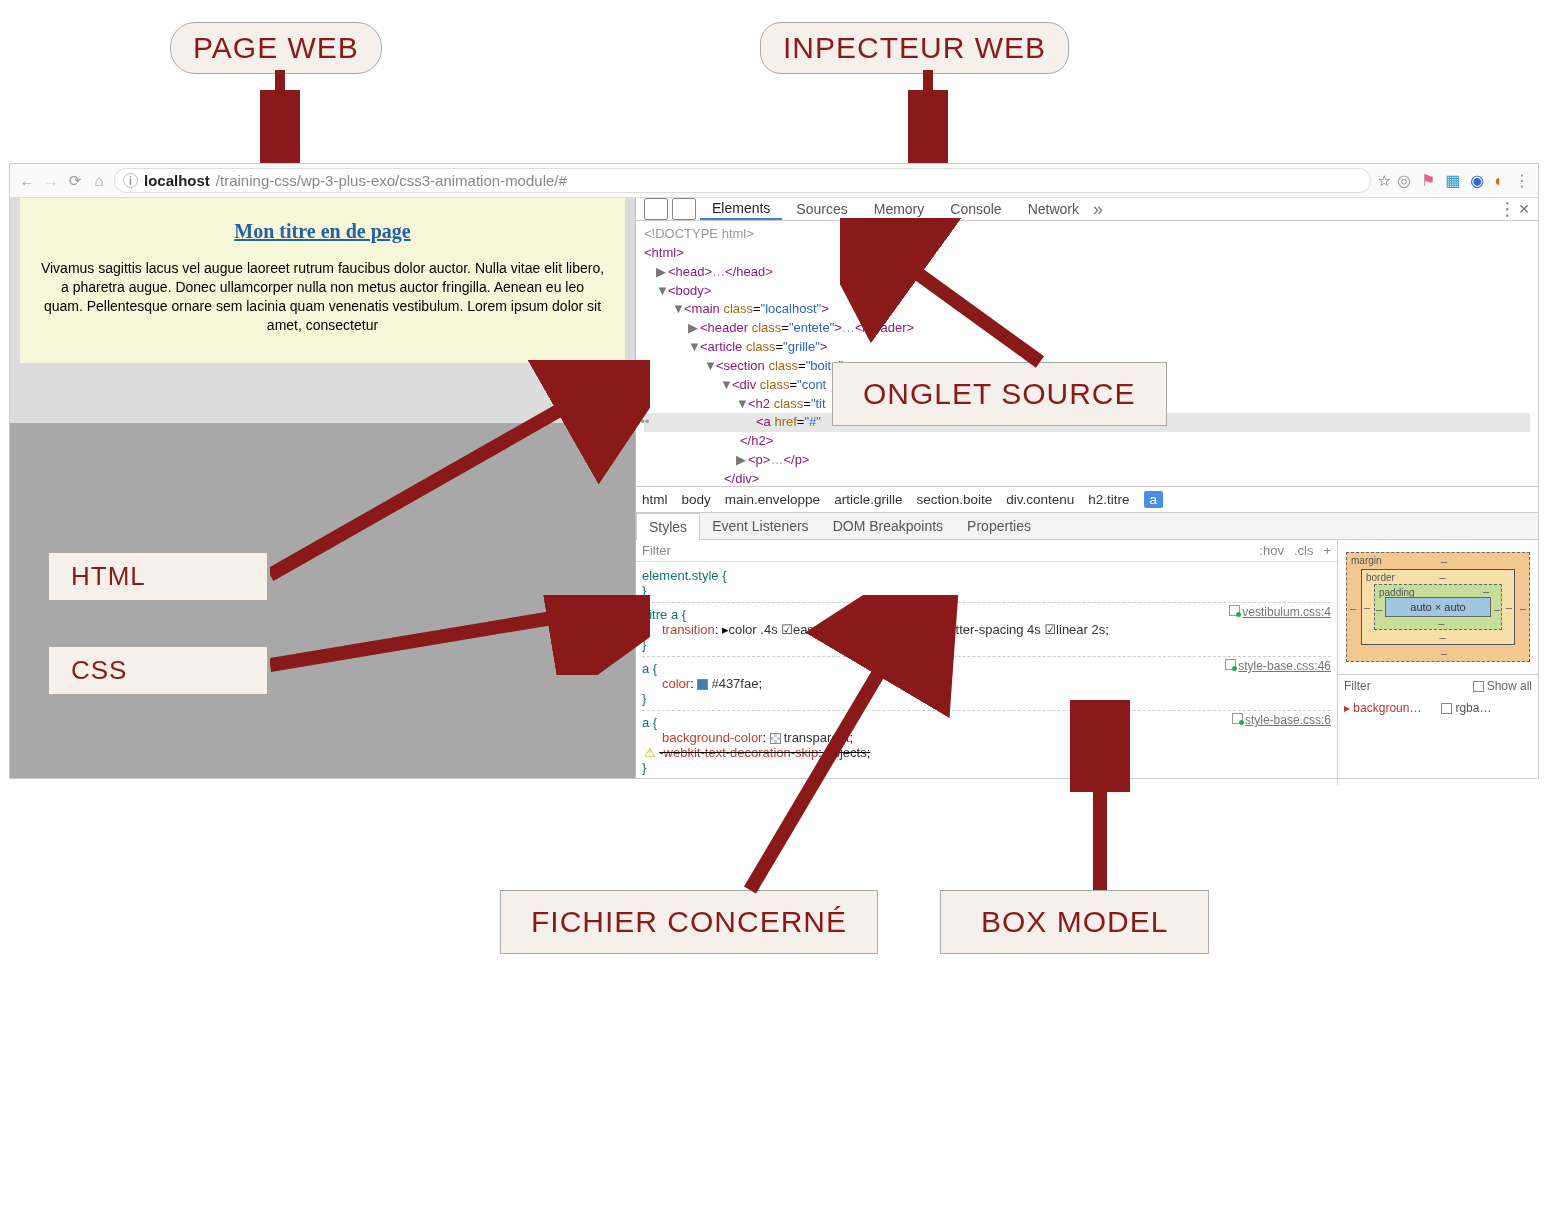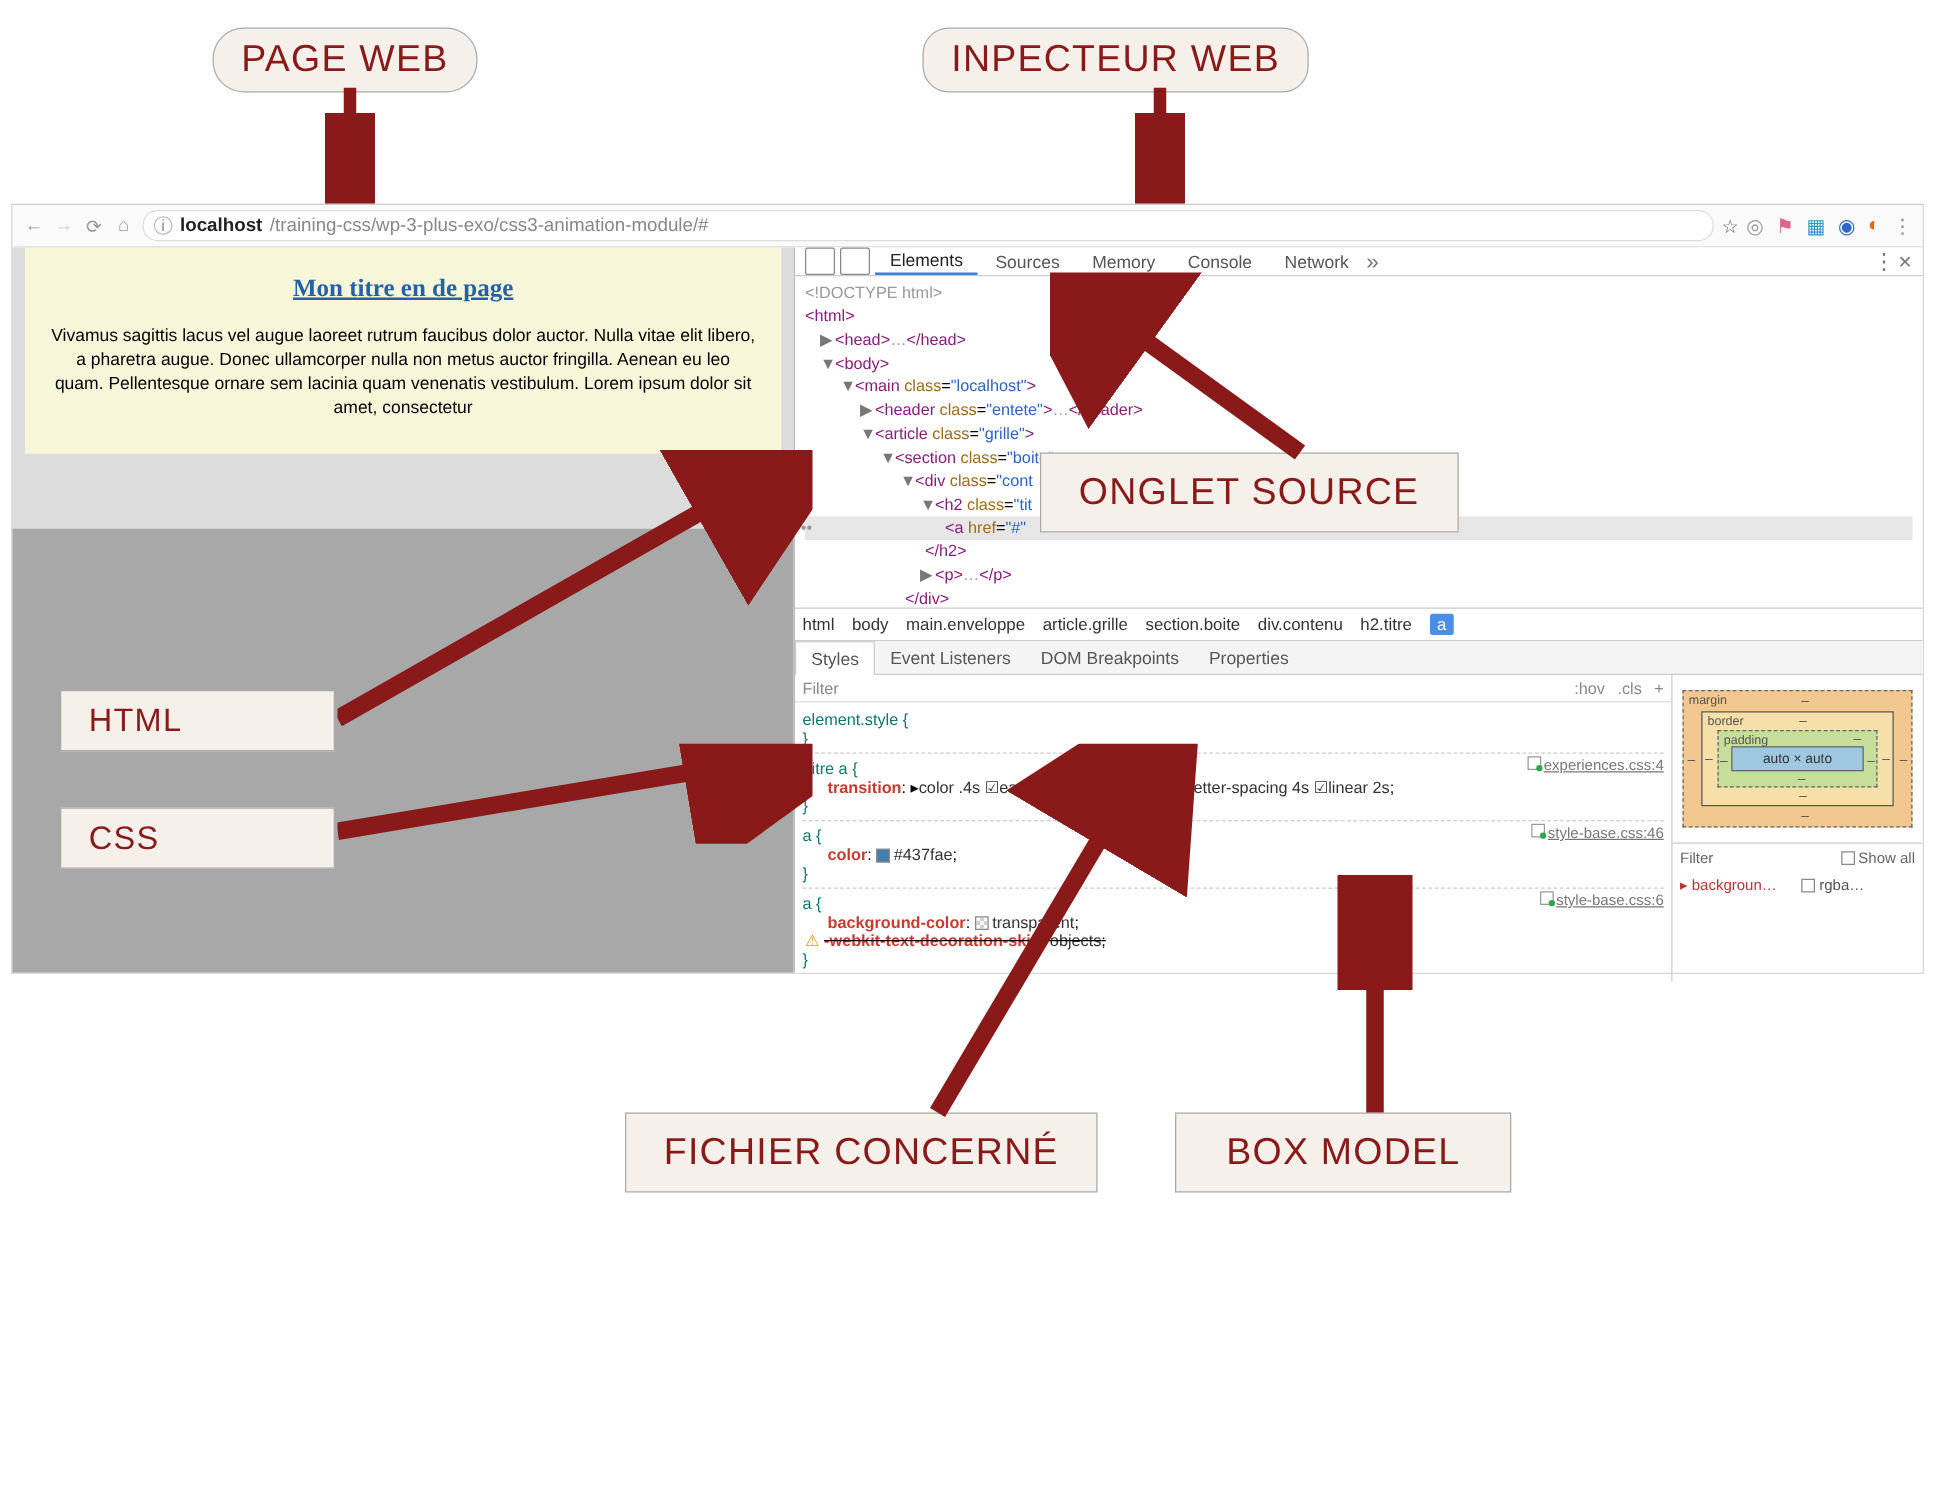--- a/index.html
+++ b/index.html
@@ -50,21 +50,21 @@
   .dt-sub{display:flex;border-bottom:1px solid #ccc;background:#f4f4f4;}
   .dt-sub .stab{padding:5px 12px;font-size:14px;color:#555;cursor:pointer;}
   .dt-sub .stab.active{background:#fff;border-top:1px solid #ccc;border-left:1px solid #ccc;border-right:1px solid #ccc;margin-bottom:-1px;}
   .styles-row{display:flex;flex:1;}
   .styles-pane{flex:1;border-right:1px solid #ccc;font-family:Menlo,Consolas,monospace;font-size:13px;}
   .filter-row{display:flex;align-items:center;border-bottom:1px solid #ddd;padding:3px 6px;color:#888;font-family:Arial;}
   .filter-row .r{margin-left:auto;display:flex;gap:10px;align-items:center;}
   .rules{padding:2px 6px 6px;}
   .rule{border-bottom:1px dashed #ccc;padding:4px 0;position:relative;}
   .sel{color:#0f766e;}
-  .prop{color:#c73b2f;margin-left:20px;font-weight:bold;}
+  .prop{color:#c73b2f;margin-left:20px;}
   .pval{color:#333;}
   .src{position:absolute;right:0;top:2px;color:#777;text-decoration:underline;font-family:Arial;font-size:12px;}
   .src .ico{display:inline-block;width:11px;height:11px;border:1px solid #999;margin-right:2px;position:relative;}
   .src .ico::after{content:"";position:absolute;right:-2px;bottom:-2px;width:5px;height:5px;background:#2aa84a;border-radius:50%;}
   .swatch{display:inline-block;width:11px;height:11px;background:#437fae;border:1px solid #888;vertical-align:middle;margin-right:3px;}
   .swatch.tr{background-image:linear-gradient(45deg,#ccc 25%,transparent 25%,transparent 75%,#ccc 75%),linear-gradient(45deg,#ccc 25%,transparent 25%,transparent 75%,#ccc 75%);background-size:6px 6px;background-position:0 0,3px 3px;background-color:#fff;}
   .warn{color:#d9a400;margin-left:2px;}
   .strike{text-decoration:line-through;}
   .boxm-pane{width:200px;display:flex;flex-direction:column;}
   .boxm{padding:12px 8px;}
@@ -75,21 +75,21 @@
   .bm-label{position:absolute;top:2px;left:4px;font-size:10px;}
   .bm-dash{position:absolute;font-size:11px;color:#555;}
   .computed-foot{border-top:1px solid #ccc;padding:4px 6px;font-size:12px;color:#666;display:flex;align-items:center;gap:8px;}
   .computed-list{padding:4px 6px;font-size:12px;color:#b33;display:flex;gap:20px;}
   .cb{width:11px;height:11px;border:1px solid #888;display:inline-block;vertical-align:middle;margin-right:3px;}
 </style>
 </head>
 <body>
 
 <div class="anno" style="top:22px;left:170px;border-radius:25px;">PAGE WEB</div>
-<div class="anno" style="top:22px;left:738px;border-radius:21px;">INPECTEUR WEB</div>
+<div class="anno" style="top:22px;left:760px;border-radius:21px;">INPECTEUR WEB</div>
 
 <svg class="arrow" style="top:70px;left:260px;" width="40" height="100">
     <defs>
       <marker id="ah1" markerWidth="12" markerHeight="12" refX="6" refY="6" orient="auto">
         <path d="M0,0 L12,6 L0,12 Z" fill="#8a1a1a"></path>
       </marker>
     </defs>
     <line x1="20" y1="0" x2="20" y2="80" stroke="#8a1a1a" stroke-width="10" marker-end="url(#ah1)"></line>
   </svg>
 <svg class="arrow" style="top:70px;left:908px;" width="40" height="100">
@@ -188,21 +188,21 @@
               <span>.cls</span>
               <span>+</span>
             </span>
           </div>
           <div class="rules">
             <div class="rule">
               <div class="sel">element.style {</div>
               <div class="sel">}</div>
             </div>
             <div class="rule">
-              <span class="src"><span class="ico"></span><span>experiences.css:4</span></span>
+              <span class="src"><span class="ico"></span><span>vestibulum.css:4</span></span>
               <div class="sel">.titre a {</div>
               <div><span class="prop">transition</span>: ▸<span class="pval">color .4s ☑ease, font-size 3s ☑ease, letter-spacing 4s ☑linear 2s</span>;</div>
               <div class="sel">}</div>
             </div>
             <div class="rule">
               <span class="src"><span class="ico"></span><span>style-base.css:46</span></span>
               <div class="sel">a {</div>
               <div><span class="prop">color</span>: <span class="swatch"></span><span class="pval">#437fae</span>;</div>
               <div class="sel">}</div>
             </div>

